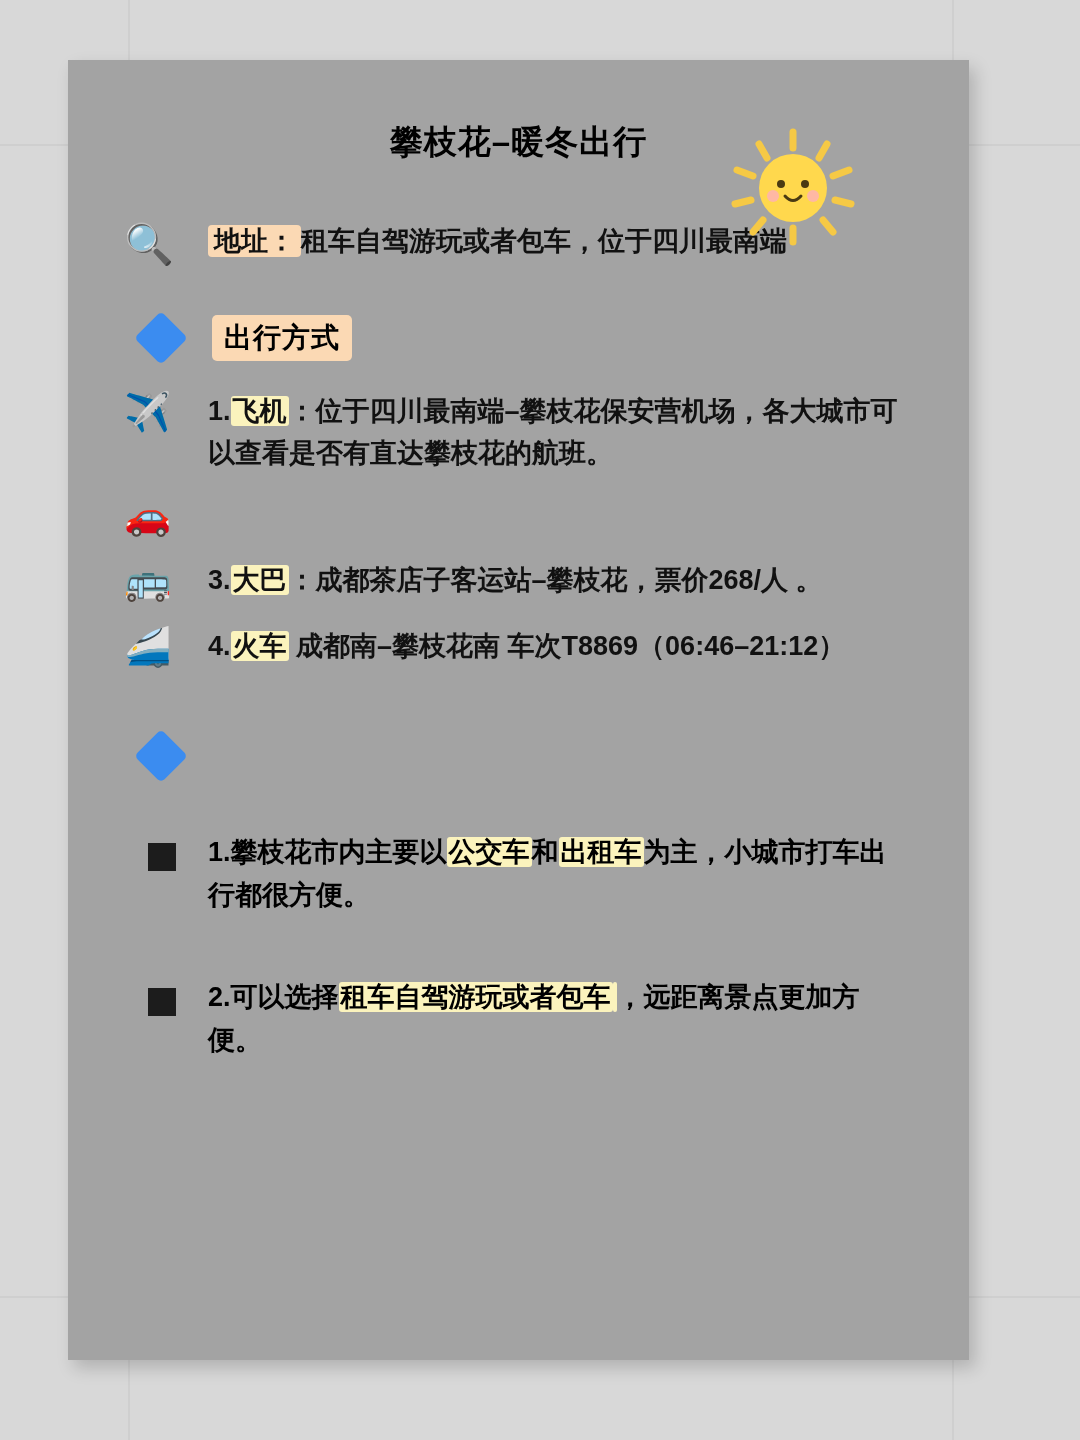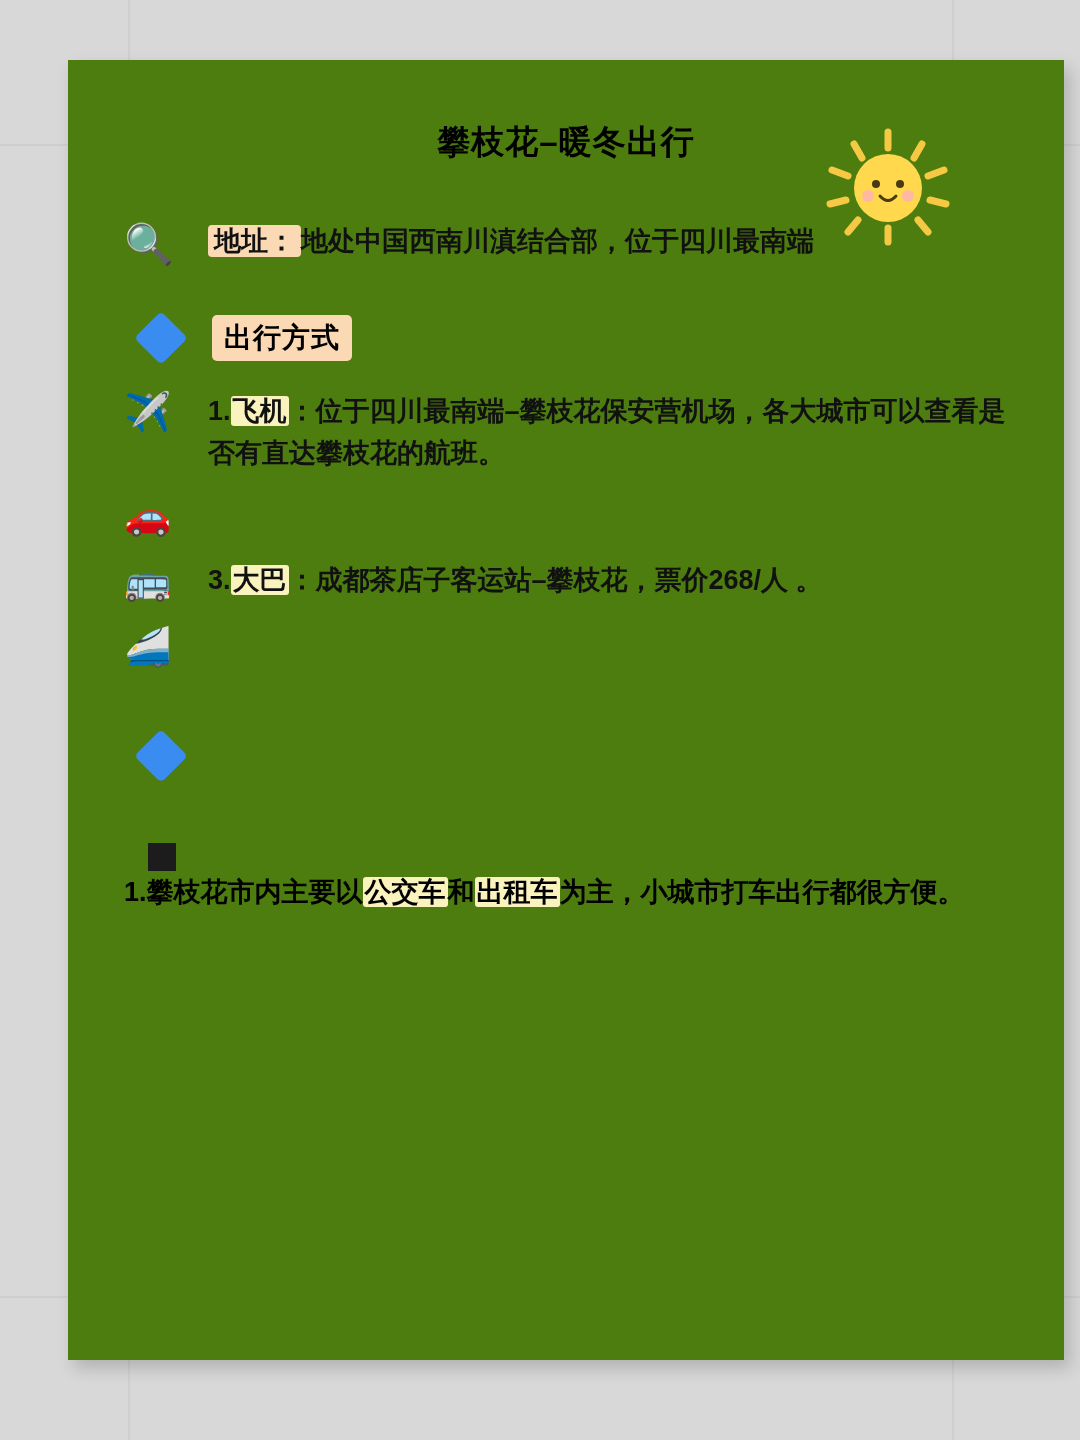--- a/index.html
+++ b/index.html
@@ -22,23 +22,23 @@
   }
   .guide-v1 { left: 128px; top: 0; width: 2px; height: 1440px; }
   .guide-v2 { left: 952px; top: 0; width: 2px; height: 1440px; }
   .guide-h1 { left: 0; top: 144px; width: 1080px; height: 2px; }
   .guide-h2 { left: 0; top: 1296px; width: 1080px; height: 2px; }
 
   .card {
     position: absolute;
     left: 68px;
     top: 60px;
-    width: 996px;
+    width: 901px;
     height: 1300px;
-    background: #4d7c0f;
+    background: #a3a3a3;
     box-shadow: 6px 8px 16px rgba(0,0,0,0.18);
     box-sizing: border-box;
     padding: 36px 56px 0 56px;
     overflow: hidden;
   }
 
   .title {
     text-align: center;
     font-size: 33px;
     font-weight: bold;
@@ -117,21 +117,21 @@
     border-radius: 5px;
     padding: 4px 12px;
     letter-spacing: 1px;
   }
 
   .addr-row { margin-top: 52px; }
 
   .list-row { margin-top: 16px; }
   .list-row .txt { font-size: 27px; }
 
-  .sq-row { margin-top: 44px; align-items: flex-start; flex-direction: column; }
+  .sq-row { margin-top: 44px; align-items: flex-start; }
   .square {
     width: 28px;
     height: 28px;
     background: #1c1c1c;
     margin-left: 24px;
     margin-top: 10px;
   }
   .sq-text {
     font-size: 27px;
     line-height: 1.6;
@@ -175,21 +175,21 @@
       <circle cx="100" cy="78" r="6" fill="#ffb3b3" opacity="0.85"></circle>
       <path d="M72 78 q8 9 16 0" stroke="#4a3a12" stroke-width="3" fill="none" stroke-linecap="round"></path>
     </svg>
   </div>
 
   <div class="title">攀枝花–暖冬出行</div>
 
   <div class="row addr-row">
     <div class="icon-cell mag">🔍</div>
     <div class="txt">
-      <span class="hl-orange">地址：</span><span>地处中国西南川滇结合部，位于四川最南端</span>
+      <span class="hl-orange">地址：</span><span>租车自驾游玩或者包车，位于四川最南端</span>
     </div>
   </div>
 
   <div class="section-head">
     <div class="diamond"></div>
     <div class="section-label">出行方式</div>
   </div>
 
   <div class="row list-row" style="margin-top:26px">
     <div class="icon-cell">✈️</div>
@@ -204,29 +204,40 @@
 
   <div class="row list-row">
     <div class="icon-cell">🚌</div>
     <div class="txt">
       <span>3.</span><span class="hl-yellow">大巴</span><span>：成都茶店子客运站–攀枝花，票价268/人 。</span>
     </div>
   </div>
 
   <div class="row list-row">
     <div class="icon-cell">🚄</div>
+    <div class="txt">
+      <span>4.</span><span class="hl-yellow">火车</span><span> 成都南–攀枝花南 车次T8869（06:46–21:12）</span>
+    </div>
   </div>
 
   <div class="section-head" style="margin-top:66px">
     <div class="diamond"></div>
   </div>
 
   <div class="row sq-row" style="margin-top:56px">
     <div class="icon-cell" style="font-size:0;width:84px;min-width:84px;display:flex;">
       <div class="square"></div>
     </div>
     <div class="sq-text" style="margin-left:0">
       <span>1.</span><span>攀枝花市内主要以</span><span class="hl-yellow">公交车</span><span>和</span><span class="hl-yellow">出租车</span><span>为主，小城市打车出行都很方便。</span>
     </div>
   </div>
 
+  <div class="row sq-row" style="margin-top:58px">
+    <div class="icon-cell" style="font-size:0;width:84px;min-width:84px;display:flex;">
+      <div class="square"></div>
+    </div>
+    <div class="sq-text" style="margin-left:0">
+      <span>2.</span><span>可以选择</span><span class="hl-yellow">租车自驾游玩或者包车</span><span></span><span class="hl-yellow"></span><span>，远距离景点更加方便。</span>
+    </div>
+  </div>
 
 </div>
 
 </body></html>

